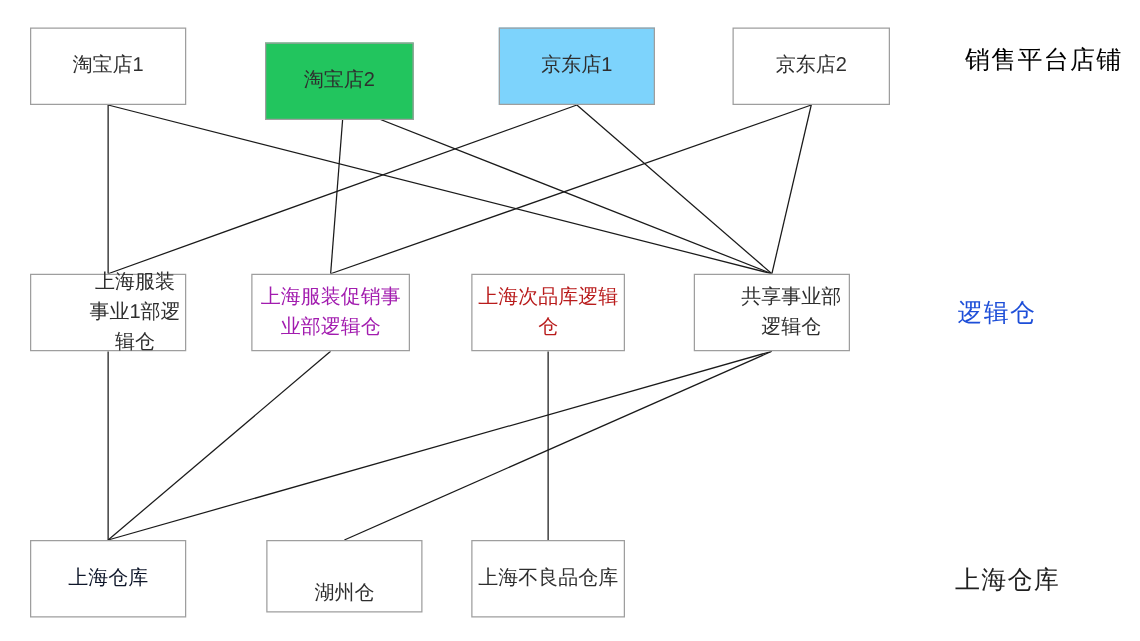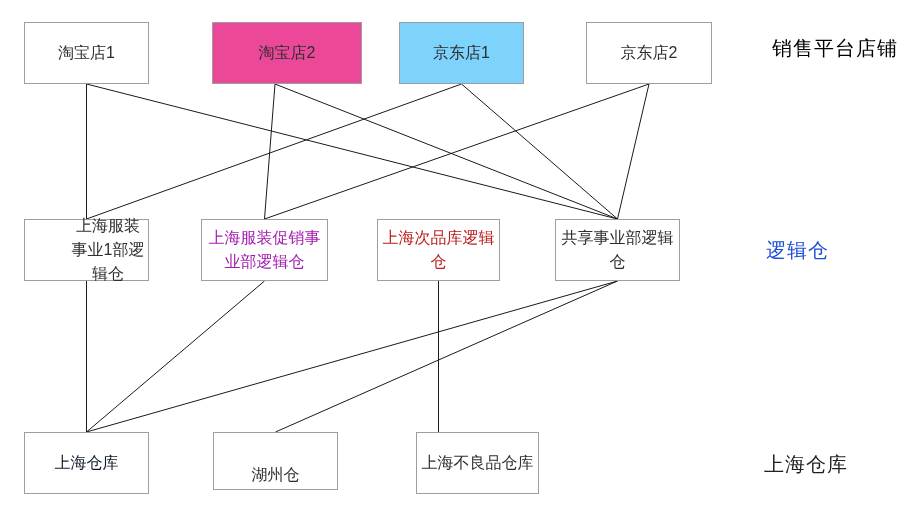--- a/index.html
+++ b/index.html
@@ -62,48 +62,48 @@
       <line x1="86.5" y1="281" x2="86.5" y2="432" stroke="#1a1a1a" stroke-width="1"></line>
       <line x1="264.5" y1="281" x2="86.5" y2="432" stroke="#1a1a1a" stroke-width="1"></line>
       <line x1="617.5" y1="281" x2="86.5" y2="432" stroke="#1a1a1a" stroke-width="1"></line>
       <line x1="617.5" y1="281" x2="275.5" y2="432" stroke="#1a1a1a" stroke-width="1"></line>
       <line x1="438.5" y1="281" x2="438.5" y2="432" stroke="#1a1a1a" stroke-width="1"></line>
     </svg>
   <div id="nodes-layer">
       <div class="node" style="left: 24px; top: 22px; width: 125px; height: 62px; border-color: rgb(158, 158, 158); background: rgb(255, 255, 255); color: rgb(46, 46, 46);">
         <span>淘宝店1</span>
       </div>
-      <div class="node" style="left: 212px; top: 22px; width: 150px; height: 62px; border-color: rgb(158, 158, 158); background: #ec4899; color: rgb(46, 46, 46);">
+      <div class="node" style="left: 212px; top: 34px; width: 119px; height: 62px; border-color: rgb(158, 158, 158); background: #22c55e; color: rgb(46, 46, 46);">
         <span>淘宝店2</span>
       </div>
       <div class="node" style="left: 399px; top: 22px; width: 125px; height: 62px; border-color: rgb(158, 158, 158); background: #7dd3fc; color: rgb(46, 46, 46);">
         <span>京东店1</span>
       </div>
       <div class="node" style="left: 586px; top: 22px; width: 126px; height: 62px; border-color: rgb(158, 158, 158); background: rgb(255, 255, 255); color: rgb(46, 46, 46); text-align: center;">
         <span>京东店2</span>
       </div>
       <div class="node" style="left: 24px; top: 219px; width: 125px; height: 62px; border-color: rgb(158, 158, 158); background: rgb(255, 255, 255); color: rgb(46, 46, 46); padding-left: 44px;">
         <span>上海服装事业1部逻辑仓</span>
       </div>
       <div class="node" style="left: 201px; top: 219px; width: 127px; height: 62px; border-color: rgb(158, 158, 158); background: rgb(255, 255, 255); color: #a21caf;">
         <span>上海服装促销事业部逻辑仓</span>
       </div>
       <div class="node" style="left: 377px; top: 219px; width: 123px; height: 62px; border-color: rgb(158, 158, 158); background: rgb(255, 255, 255); color: #b91c1c;">
         <span>上海次品库逻辑仓</span>
       </div>
-      <div class="node" style="left: 555px; top: 219px; width: 125px; height: 62px; border-color: rgb(158, 158, 158); background: rgb(255, 255, 255); color: rgb(46, 46, 46);">
+      <div class="node" style="left: 555px; top: 219px; width: 125px; height: 62px; border-color: rgb(158, 158, 158); background: rgb(255, 255, 255); color: rgb(46, 46, 46); padding-left: 32px;">
         <span>共享事业部逻辑仓</span>
       </div>
       <div class="node" style="left: 24px; top: 432px; width: 125px; height: 62px; border-color: rgb(158, 158, 158); background: rgb(255, 255, 255); color: #0f172a;">
         <span>上海仓库</span>
       </div>
       <div class="node" style="left: 213px; top: 432px; width: 125px; height: 58px; border-color: rgb(158, 158, 158); background: rgb(255, 255, 255); color: rgb(46, 46, 46); align-items: flex-end;">
         <span>湖州仓</span>
       </div>
-      <div class="node" style="left: 377px; top: 432px; width: 123px; height: 62px; border-color: rgb(158, 158, 158); background: rgb(255, 255, 255); color: rgb(46, 46, 46); margin-left: 39px;">
+      <div class="node" style="left: 377px; top: 432px; width: 123px; height: 62px; border-color: rgb(158, 158, 158); background: rgb(255, 255, 255); color: rgb(46, 46, 46);">
         <span>上海不良品仓库</span>
       </div>
     </div>
   <div id="labels-layer">
       <div class="row-label" style="left: 772px; top: 48px; color: #000000;">销售平台店铺</div>
       <div class="row-label" style="left: 766px; top: 250px; color: #1d4ed8;">逻辑仓</div>
       <div class="row-label" style="left: 764px; top: 464px; color: rgb(31, 31, 31);">上海仓库</div>
     </div>
 </div>
 

